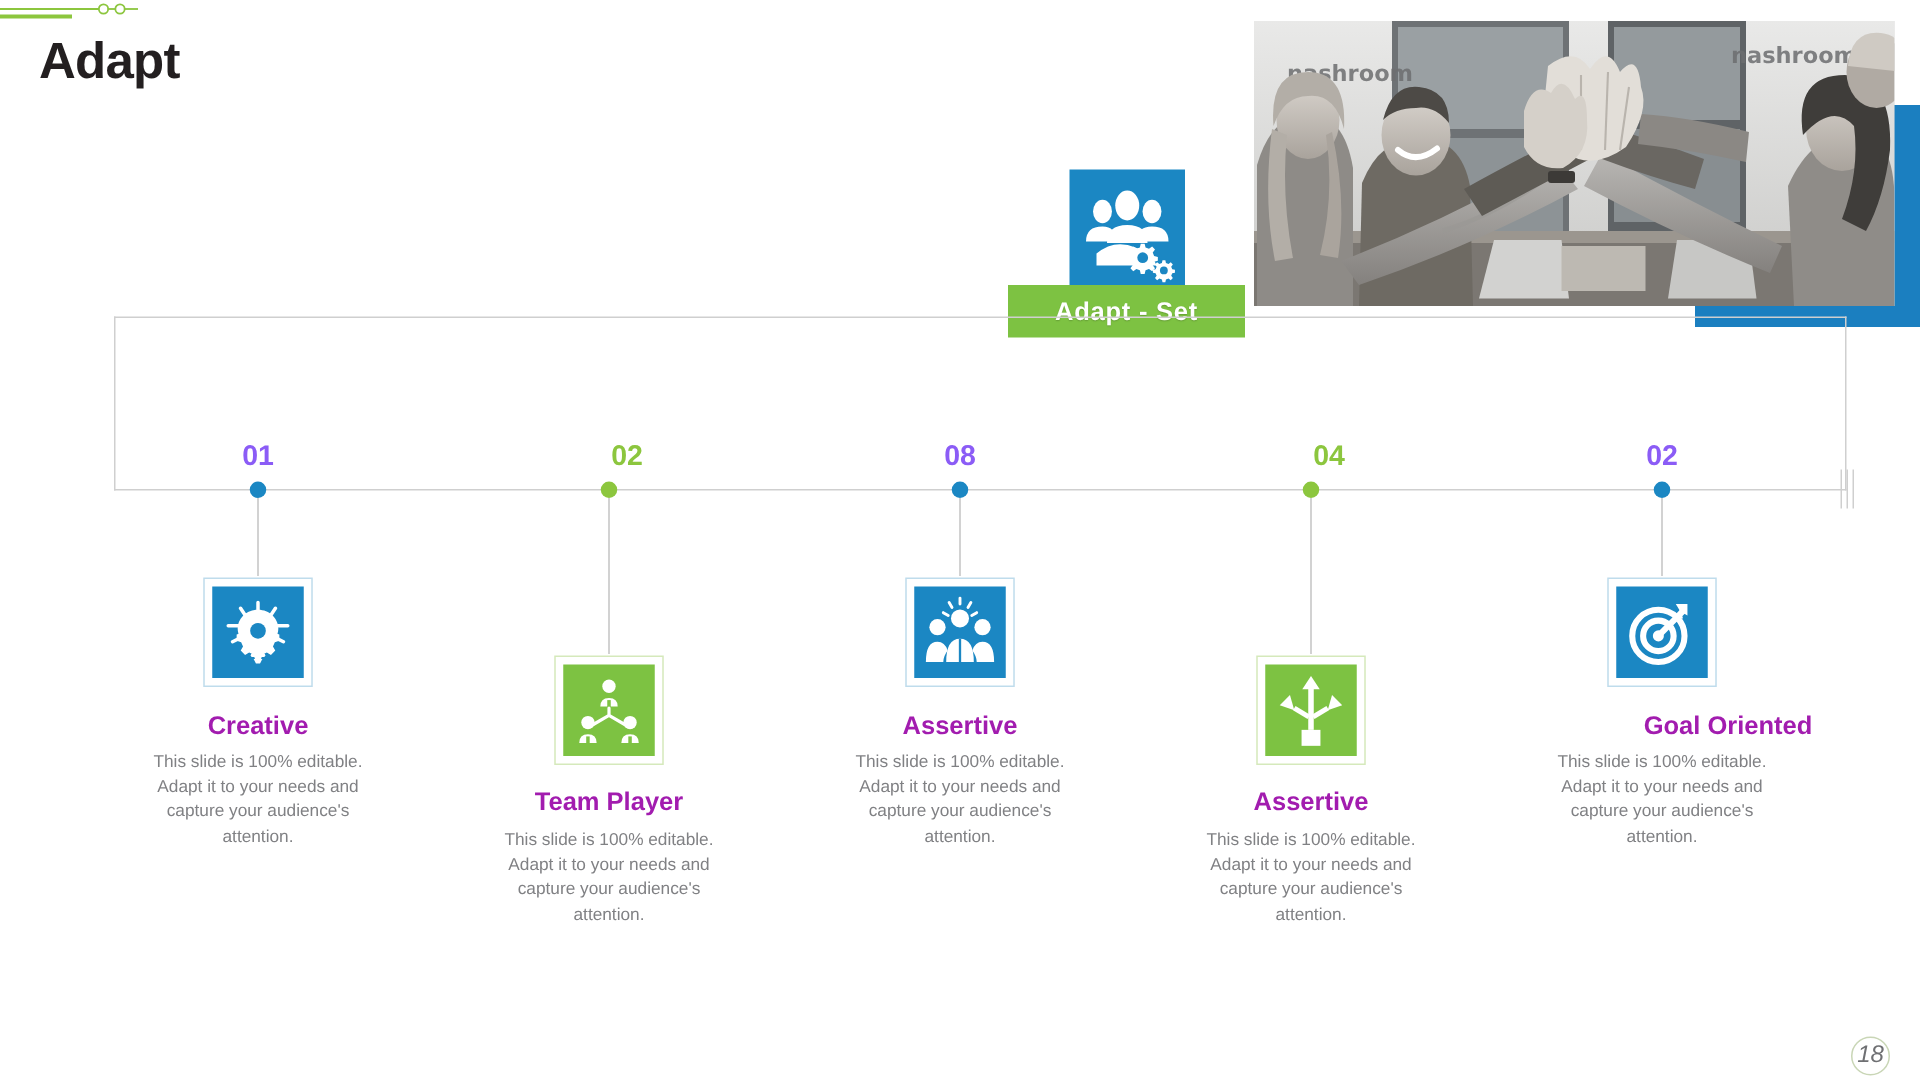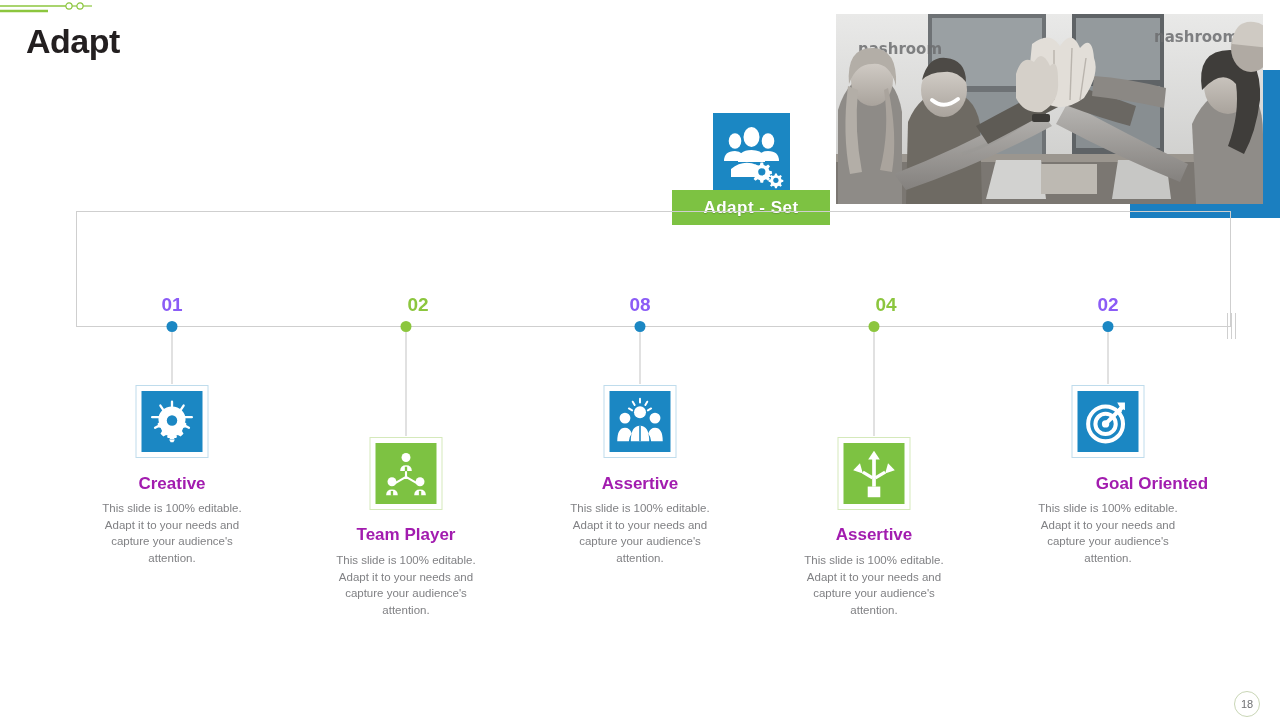--- a/index.html
+++ b/index.html
@@ -183,24 +183,25 @@
   
   .page-num {
     position: absolute;
     left: 1234px;
     top: 691px;
     width: 24px;
     height: 24px;
     border: 1px solid #c9d6b6;
     border-radius: 50%;
     color: #6f7073;
-    font-size: 11px;
+    font-size: 16px;
     display: flex;
     align-items: center;
     justify-content: center;
+    font-style: italic;
   }
 </style>
 </head>
 <body>
 
 <div class="deco">
   <svg viewBox="0 0 110 14" width="110" height="14">
     <line x1="0" y1="4" x2="66" y2="4" stroke="#8cc63e" stroke-width="1.4"></line>
     <line x1="0" y1="9" x2="48" y2="9" stroke="#8cc63e" stroke-width="2.6"></line>
     <line x1="72" y1="4" x2="92" y2="4" stroke="#8cc63e" stroke-width="1.2"></line>

